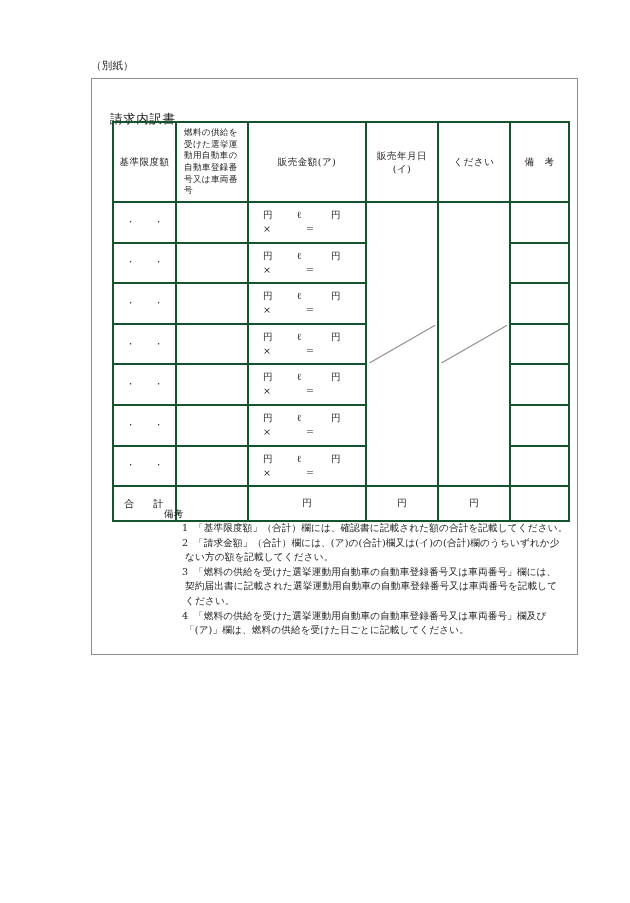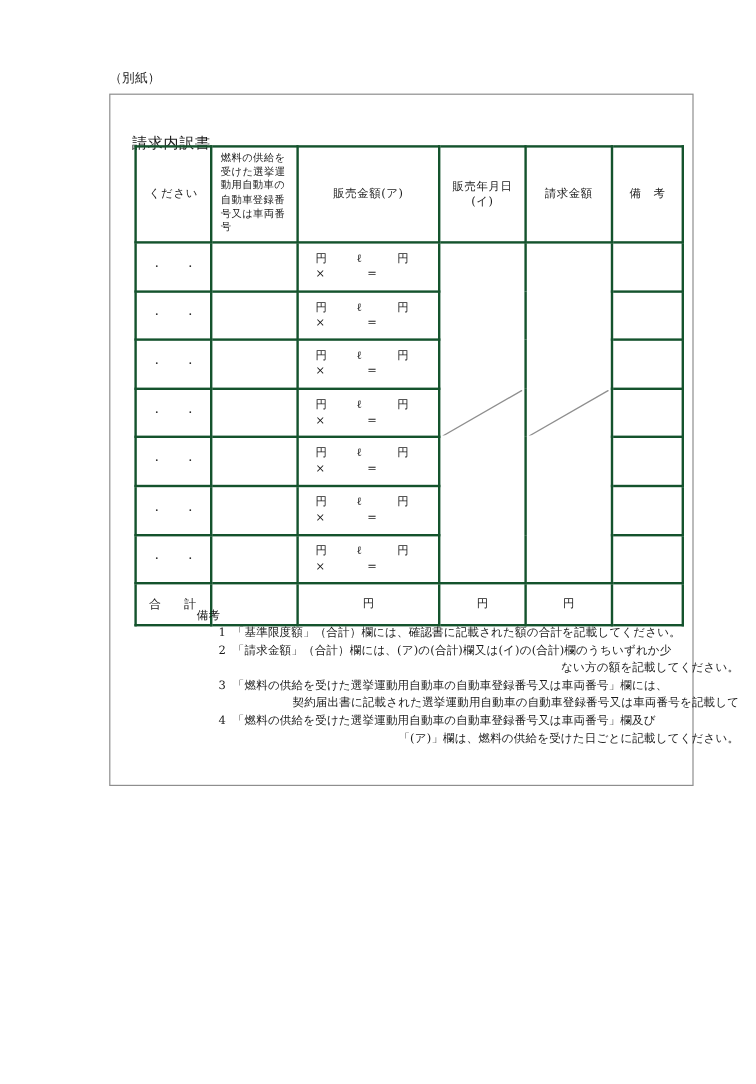--- a/index.html
+++ b/index.html
@@ -193,21 +193,20 @@
     padding-left: 18px;
     box-sizing: border-box;
   }
   .note-body {
     flex: 1 1 auto;
     text-indent: 0;
   }
   .note-body .cont {
     display: block;
     margin-left: -9px;
-    text-align: right;
   }
 </style>
 </head>
 <body>
 
 <div class="page-label">（別紙）</div>
 
 <div class="outer-frame"></div>
 
 <div class="form-title">請求内訳書</div>
@@ -218,34 +217,34 @@
       <col class="c-date">
       <col class="c-reg">
       <col class="c-sales">
       <col class="c-limit">
       <col class="c-claim">
       <col class="c-note">
     </colgroup>
     <tbody>
       <tr class="head-row">
         <th>
-          <span>ください</span>
+          <span>基準限度額</span>
         </th>
         <th class="th-reg">
           <span class="reg-text">燃料の供給を受けた選挙運動用自動車の自動車登録番号又は車両番号</span>
         </th>
         <th>
           <span>販売金額(ア)</span>
         </th>
         <th>
           <span class="two-line">販売年月日</span>
           <span class="two-line">(イ)</span>
         </th>
         <th>
-          <span>請求金額</span>
+          <span>ください</span>
         </th>
         <th>
           <span>備　考</span>
         </th>
       </tr>
 
     <tr class="data-row">
           <td>
             <div class="date-dots">
               <span>・</span>
@@ -434,20 +433,20 @@
       <div class="note-item">
         <span class="note-num">1</span>
         <span class="note-body"><span>「基準限度額」（合計）欄には、確認書に記載された額の合計を記載してください。</span></span>
       </div>
       <div class="note-item">
         <span class="note-num">2</span>
         <span class="note-body"><span>「請求金額」（合計）欄には、(ア)の(合計)欄又は(イ)の(合計)欄のうちいずれか少</span><span class="cont">ない方の額を記載してください。</span></span>
       </div>
       <div class="note-item">
         <span class="note-num">3</span>
-        <span class="note-body"><span>「燃料の供給を受けた選挙運動用自動車の自動車登録番号又は車両番号」欄には、</span><span class="cont">契約届出書に記載された選挙運動用自動車の自動車登録番号又は車両番号を記載して</span></span>
+        <span class="note-body"><span>「燃料の供給を受けた選挙運動用自動車の自動車登録番号又は車両番号」欄には、</span><span class="cont">契約届出書に記載された選挙運動用自動車の自動車登録番号又は車両番号を記載して</span><span class="cont">ください。</span></span>
       </div>
       <div class="note-item">
         <span class="note-num">4</span>
         <span class="note-body"><span>「燃料の供給を受けた選挙運動用自動車の自動車登録番号又は車両番号」欄及び</span><span class="cont">「(ア)」欄は、燃料の供給を受けた日ごとに記載してください。</span></span>
       </div>
     </div>
 </div>
 
 </body></html>

